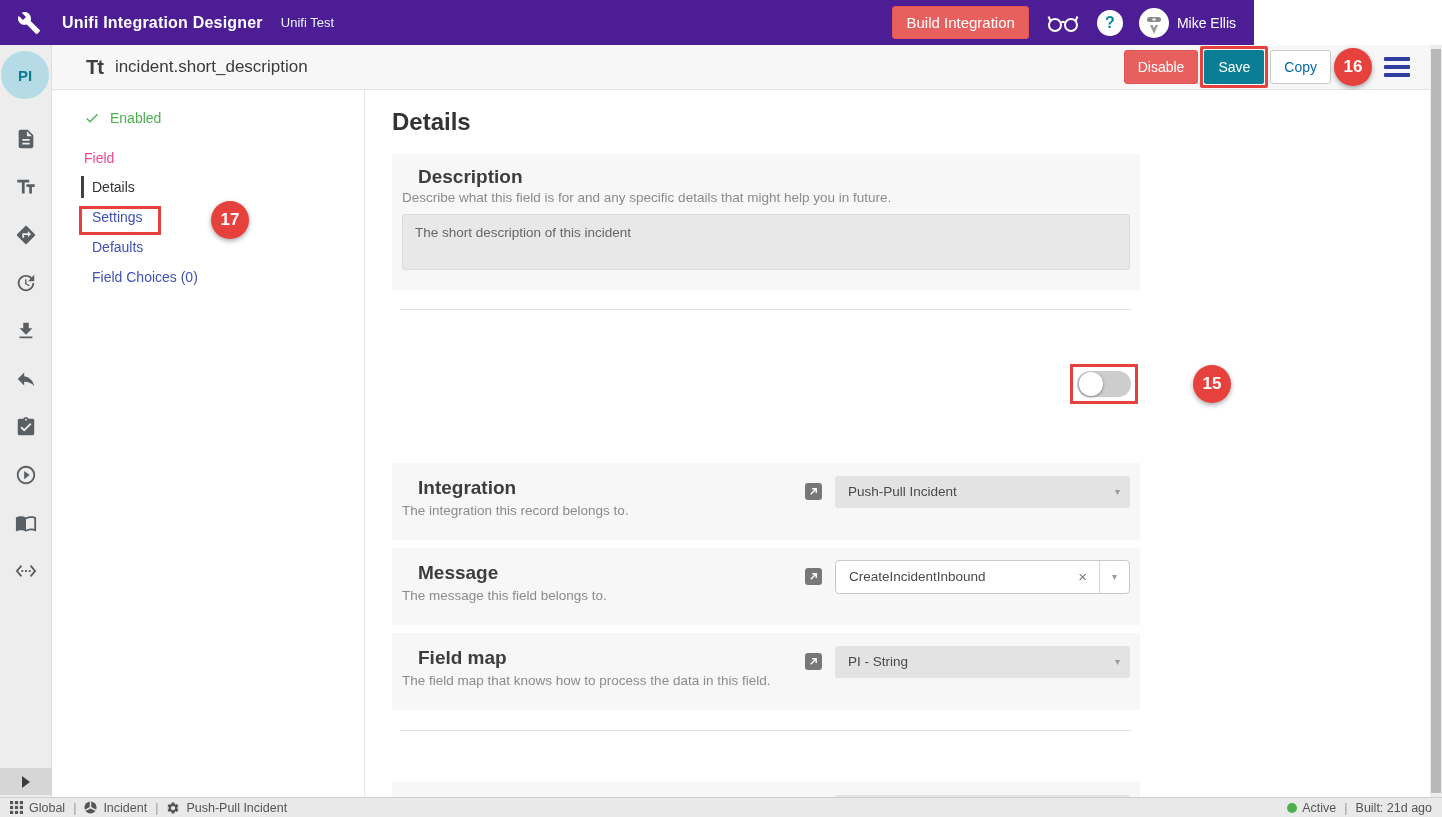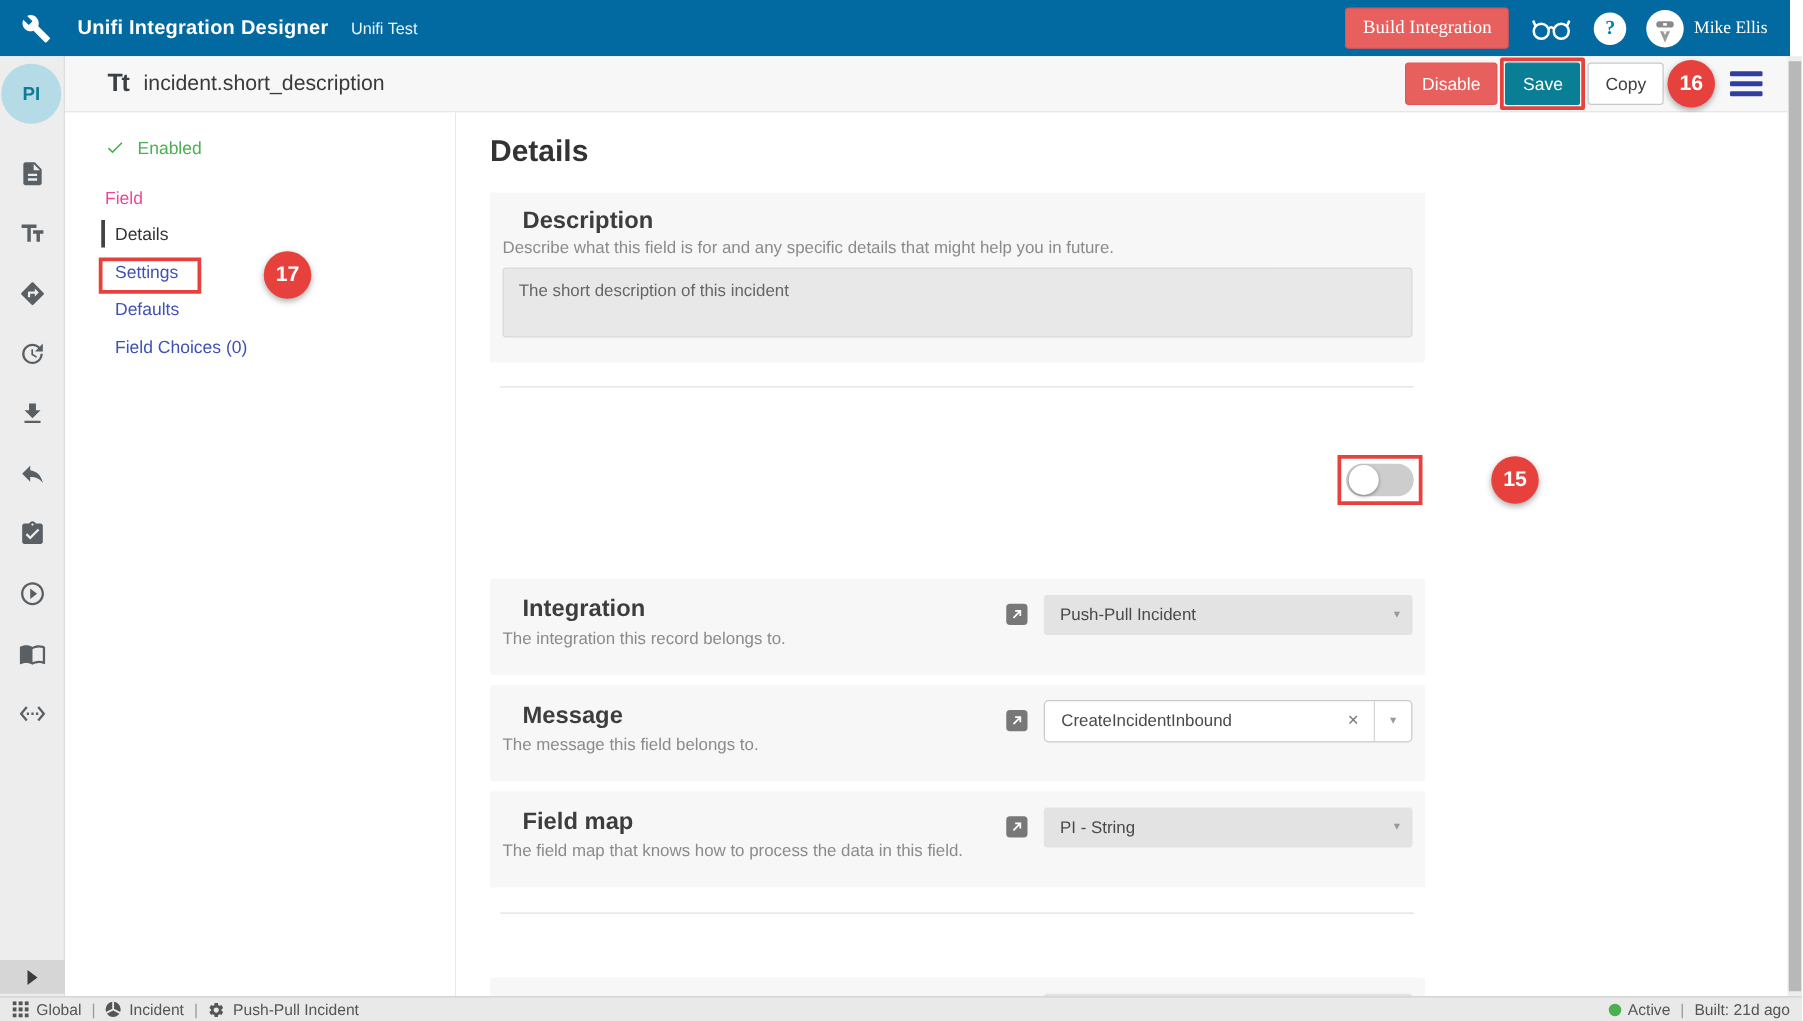--- a/index.html
+++ b/index.html
@@ -1,46 +1,46 @@
 <!DOCTYPE html>
 <html><head>
 <meta charset="utf-8">
 <style>
   * { margin:0; padding:0; box-sizing:border-box; }
   html,body { background:#fff; }
   body { font-family:"Liberation Sans", sans-serif; }
   #stage { position:relative; width:1442px; height:817px; overflow:hidden; background:#fff; }
 
   
-  .topbar { position:absolute; left:0; top:0; width:1432px; height:45px; background:#0369a1;
+  .topbar { position:absolute; left:0; top:0; width:1254px; height:45px; background:#4c1d95;
             display:flex; align-items:center; color:#fff; }
   .topbar-logo { margin-left:16px; width:26px; height:26px; display:flex; align-items:center; justify-content:center; }
   .app-title { margin-left:20px; font-size:16px; font-weight:bold; letter-spacing:.2px; }
   .app-sub { margin-left:18px; font-size:13px; color:#eaf6f9; }
-  .topbar-right { margin-left:auto; display:flex; align-items:center; gap:16px; padding-right:18px;font-family:Liberation Serif, serif; }
+  .topbar-right { margin-left:auto; display:flex; align-items:center; gap:16px; padding-right:18px; }
   .build-btn { background:#e8605d; border:1px solid #df5654; color:#fff; font-size:15px;
                padding:7px 13px; border-radius:3px; cursor:pointer; font-family:inherit; }
   .glasses { width:36px; height:24px; display:flex; align-items:center; justify-content:center; cursor:pointer; }
   .help-circle { width:26px; height:26px; border-radius:50%; background:#fff; color:#0288a3;
                  font-weight:bold; font-size:16px; display:flex; align-items:center; justify-content:center; cursor:pointer; }
   .user-chip { display:flex; align-items:center; gap:8px; cursor:pointer; }
   .user-avatar { width:30px; height:30px; border-radius:50%; background:#fff; position:relative; overflow:hidden; }
   .user-name { font-size:14px; color:#fff; }
 
   
   .titlebar { position:absolute; left:52px; top:45px; width:1378px; height:45px; background:#f7f7f7;
               border-bottom:1px solid #e2e2e2; display:flex; align-items:center; }
   .type-icon { margin-left:34px; font-weight:bold; color:#3c4043; font-size:20px; letter-spacing:-1px; }
   .record-title { margin-left:12px; font-size:17px; color:#3a3a3a; }
   .titlebar-right { margin-left:auto; display:flex; align-items:center; padding-right:12px; }
   .btn { font-family:inherit; font-size:14px; border-radius:3px; padding:8px 13px; cursor:pointer; }
   .btn-disable { background:#e8605d; border:1px solid #df5654; color:#fff; margin-right:2px; }
   .save-annot { border:3px solid #e6413d; border-radius:2px; padding:1px; margin-right:2px; }
   .btn-save { background:#0a7e95; border:1px solid #0a7e95; color:#fff; border-radius:2px; }
-  .btn-copy { background:#fff; border:1px solid #c9c9c9; color:#404040; }
+  .btn-copy { background:#fff; border:1px solid #c9c9c9; color:#0369a1; }
   .annot-circle { width:38px; height:38px; border-radius:50%; background:#e6413d; color:#fff;
                   font-size:17px; font-weight:bold; display:flex; align-items:center; justify-content:center;
                   box-shadow:0 2px 5px rgba(0,0,0,.35); }
   .circle-16 { margin-left:3px; margin-right:12px; }
   .hamburger { width:26px; display:flex; flex-direction:column; gap:4px; cursor:pointer; margin-right:8px; }
   .hamburger span { display:block; height:4px; background:#303f9f; border-radius:1px; }
 
   
   .sidebar { position:absolute; left:0; top:45px; width:52px; height:752px; background:#ededed;
              border-right:1px solid #dedede;padding-left:16px; }

